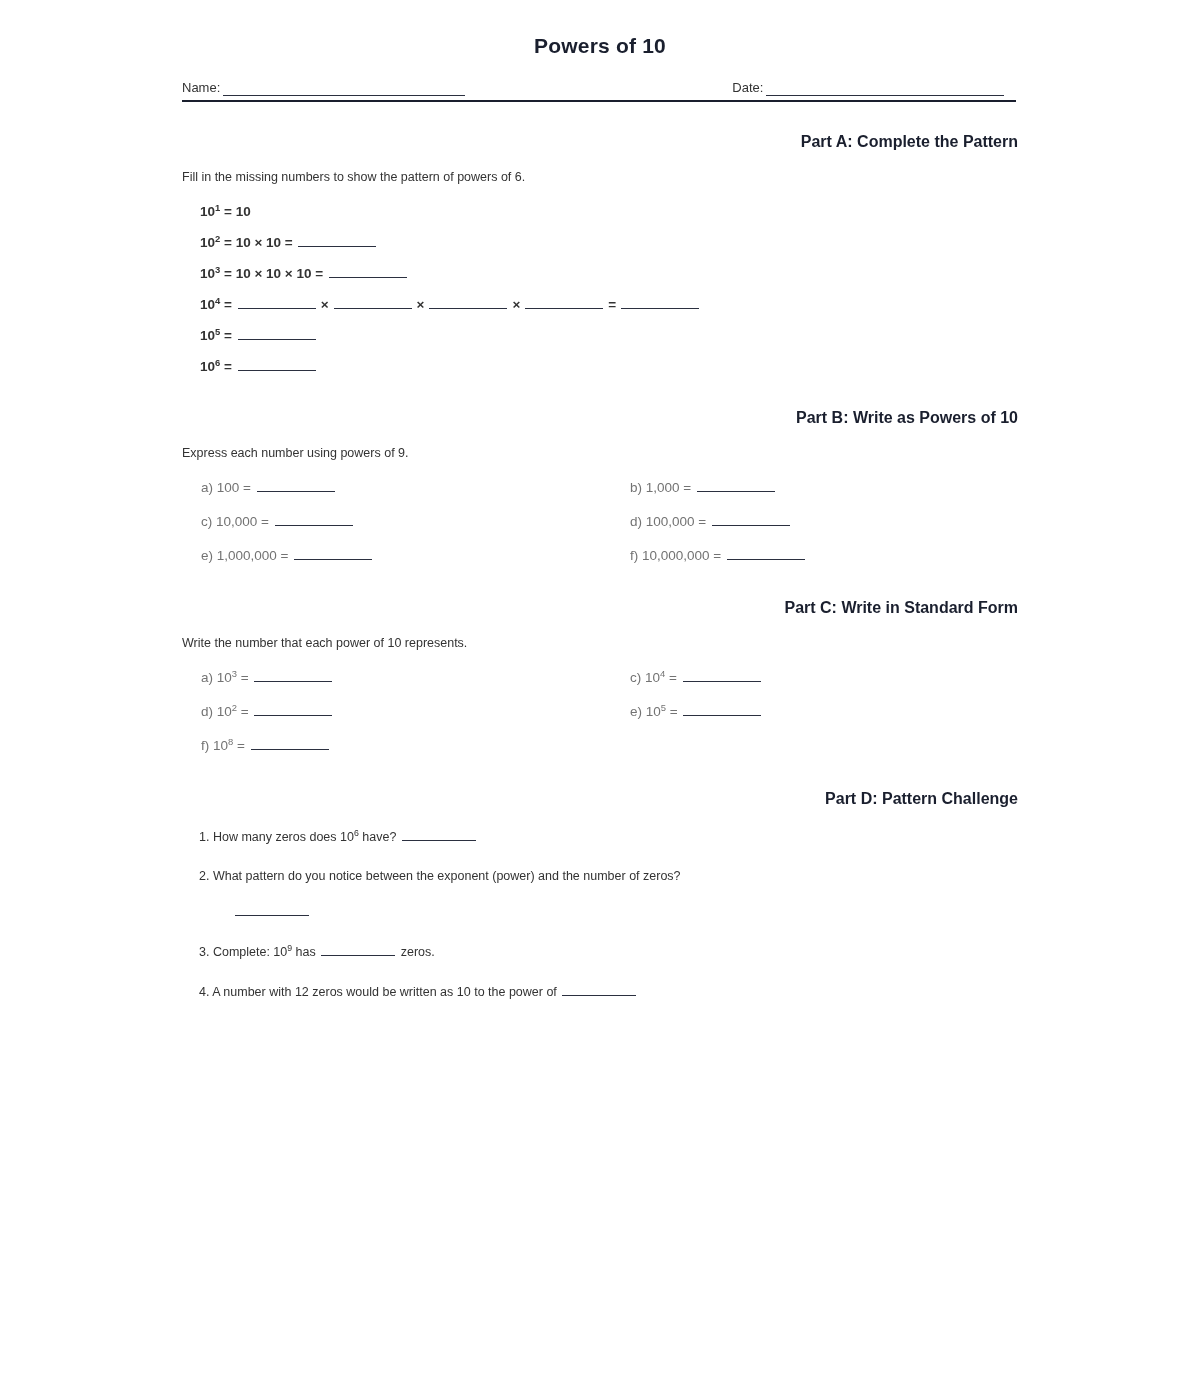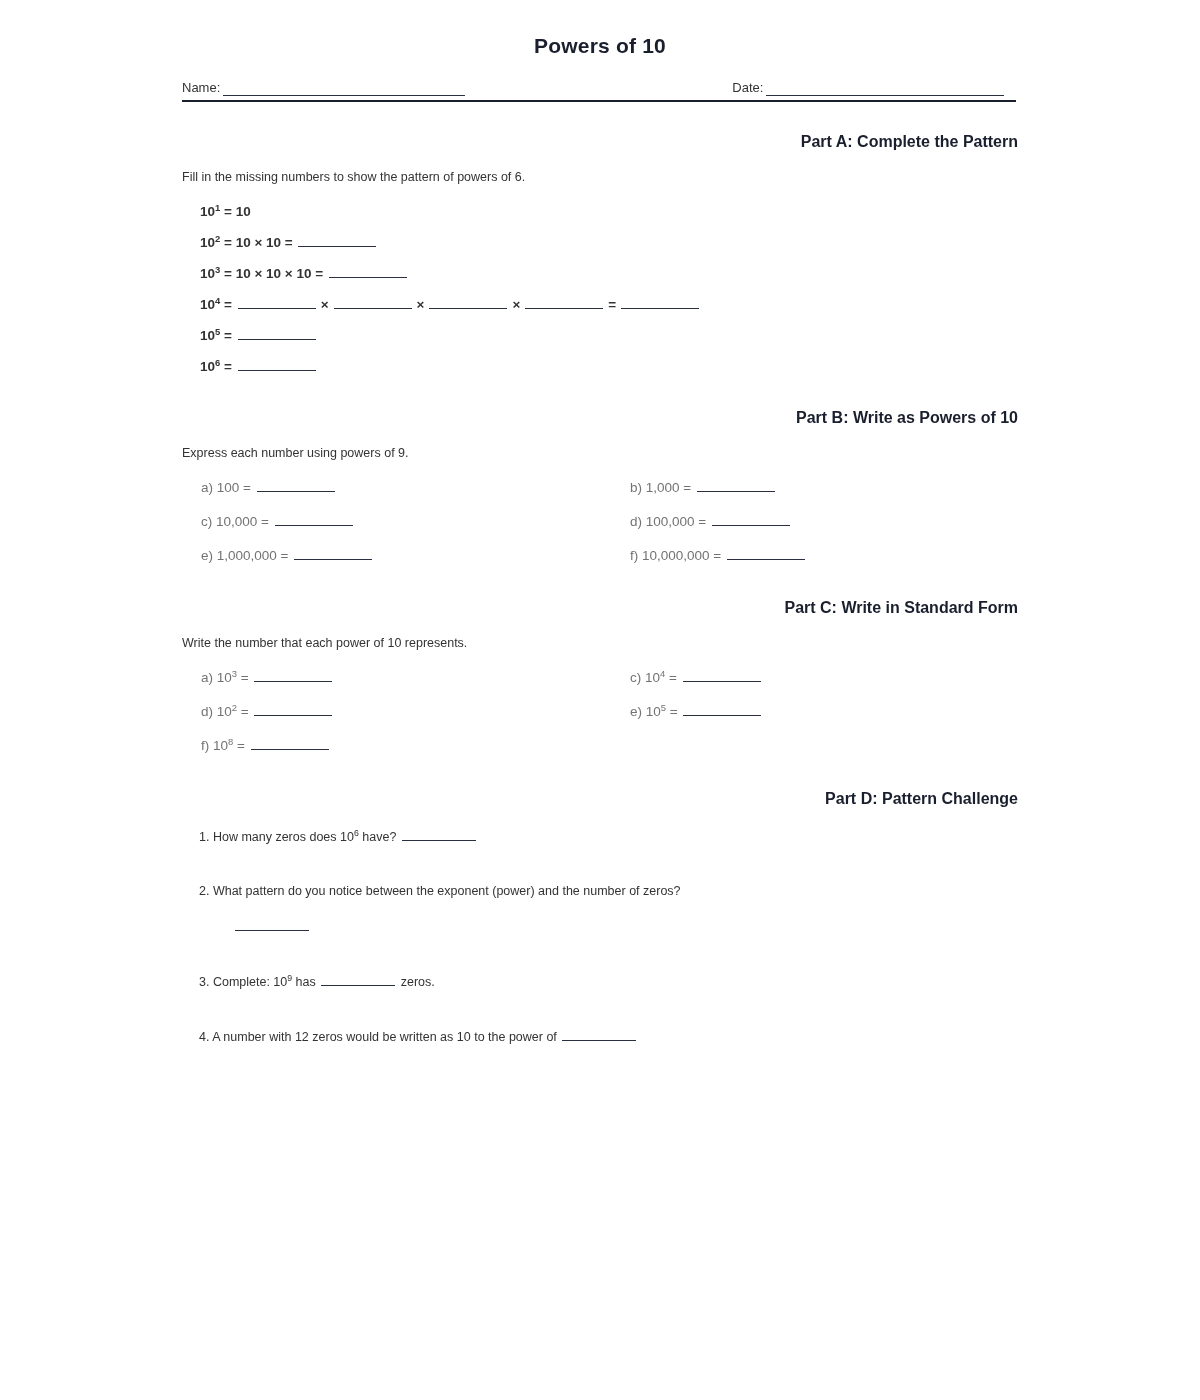--- a/index.html
+++ b/index.html
@@ -147,21 +147,21 @@
     padding: 0;
     list-style: none;
     font-size: 12.5px;
     color: #333333;
   }
   .qitem {
     padding-left: 17px;
     line-height: 17px;
   }
   .qitem:first-child { margin-top: 19px; }
-  .qitem + .qitem { margin-top: 37px; }
+  .qitem + .qitem { margin-top: 22px; }
   .answer-line-wrap {
     padding-left: 36px;
     margin-top: 18px;
   }
   .qitem .blank { width: 74px; }
 </style>
 </head>
 <body>
 
 <div class="page">

